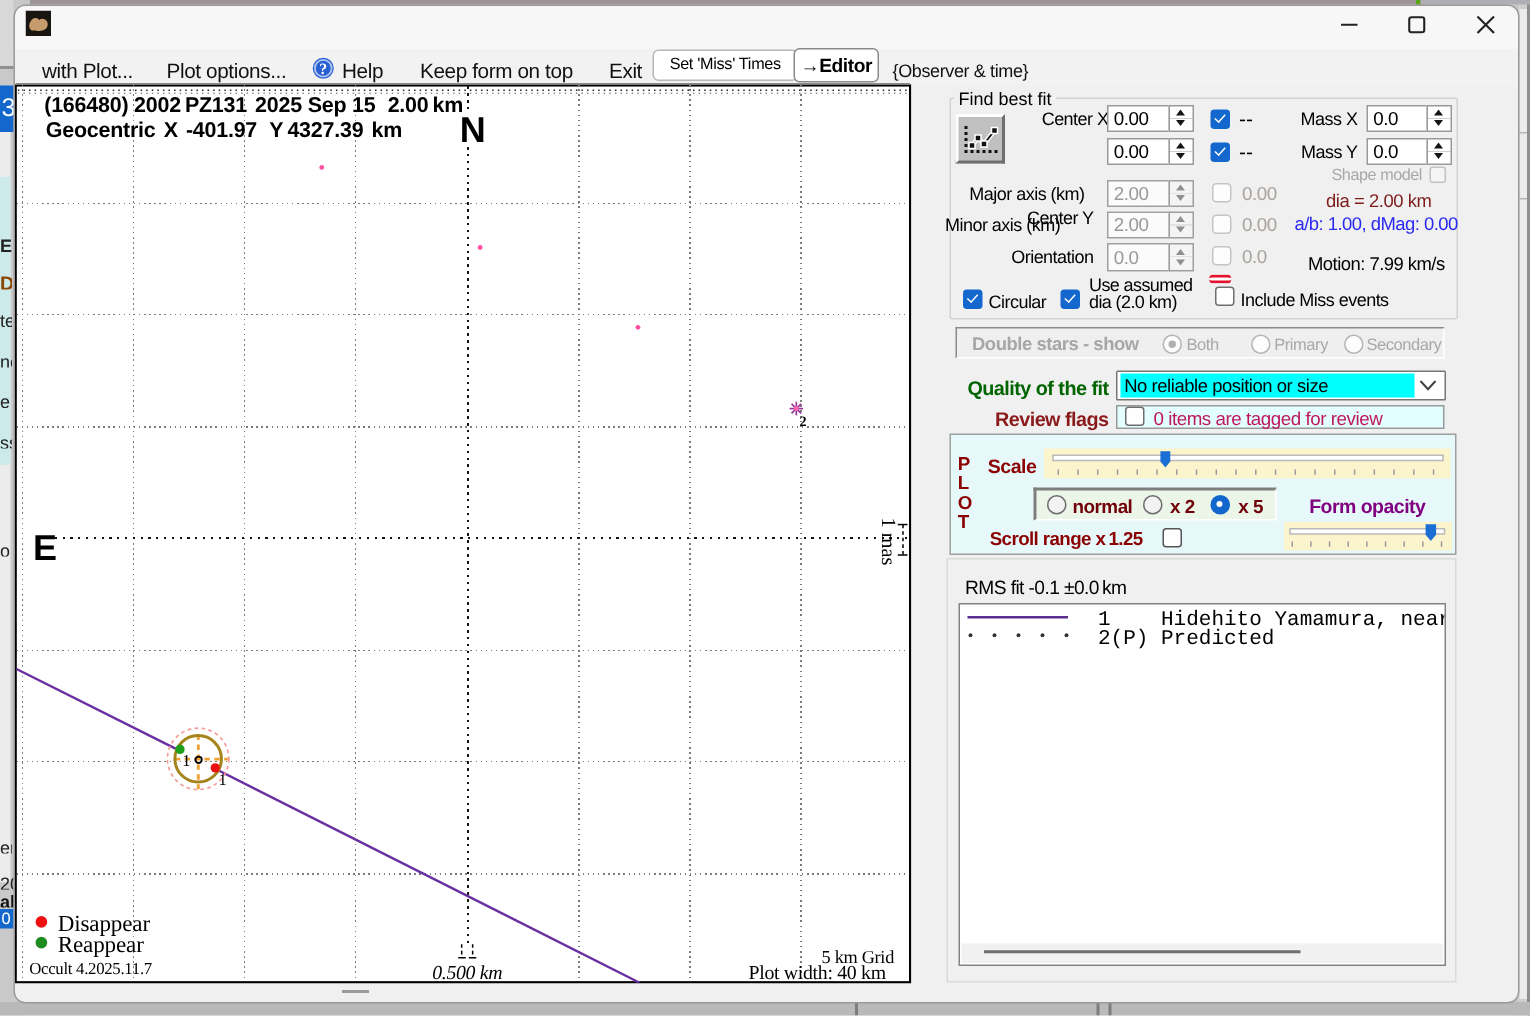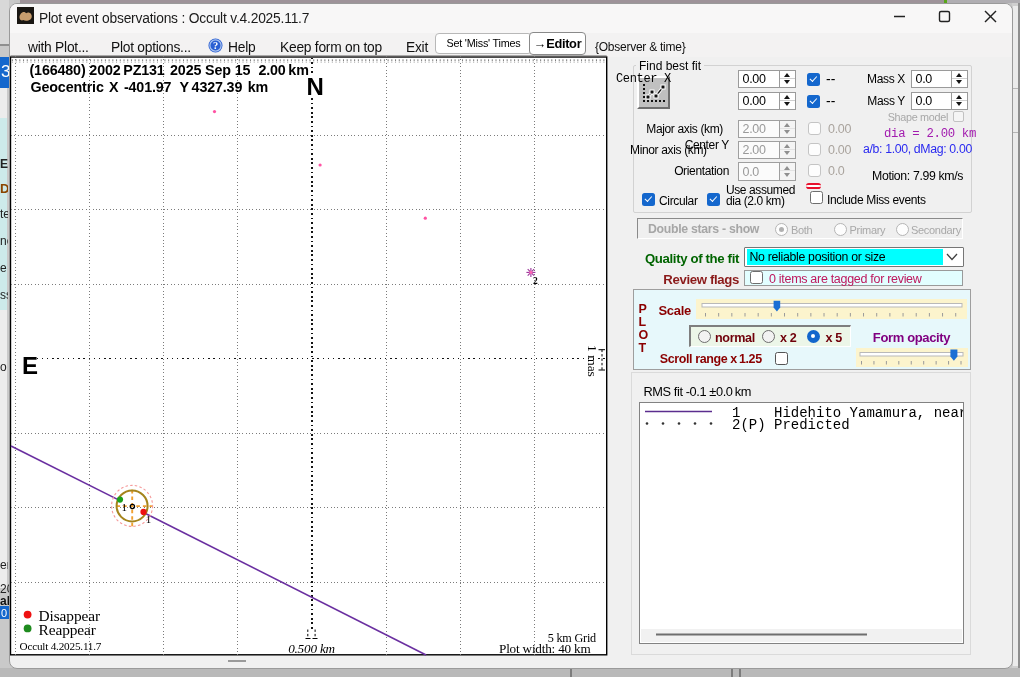--- a/index.html
+++ b/index.html
@@ -95,21 +95,20 @@
   <div id="win">
 
     <div class="abs" style="left:0;top:0;width:1002px;height:29px;background:#f8f7f7;"></div>
 
     <div class="abs" style="left:0;top:29px;width:1002px;height:24px;background:#f3f2f2;"></div>
 
     <svg class="abs" style="left:7px;top:3px;" width="18" height="18" viewBox="0 0 18 18">
       <rect x="0" y="0" width="17" height="17" fill="#191612"></rect>
       <path d="M2.8 11.8 C1.8 9.2 3.6 6 5.6 5.2 C7.2 4.5 8.6 5.3 9.1 6.3 C10.6 4.9 12.8 5.3 14 6.9 C15.3 8.6 15 11.2 13.4 12.4 C11.3 13.9 8.2 14.1 6.3 13.1 C4.8 13.7 3.4 13.4 2.8 11.8 Z" fill="#c69c6d"></path>
     </svg>
-    <div class="abs tb-txt" style="left:29px;top:7px;">Plot event observations : Occult v.4.2025.11.7</div>
 
     <svg class="abs" style="left:880px;top:3px;" width="122" height="18" viewBox="0 0 122 18">
       <line x1="4" y1="9.5" x2="15" y2="9.5" stroke="#222" stroke-width="1.4"></line>
       <rect x="49.5" y="4.5" width="10" height="10" fill="none" stroke="#222" stroke-width="1.4" rx="1.5"></rect>
       <line x1="95" y1="4" x2="106" y2="15" stroke="#222" stroke-width="1.4"></line>
       <line x1="106" y1="4" x2="95" y2="15" stroke="#222" stroke-width="1.4"></line>
     </svg>
 
     <div class="abs menu-item" style="left:18px;top:36px;">with Plot...</div>
     <div class="abs menu-item" style="left:101px;top:36px;">Plot options...</div>
@@ -238,21 +237,21 @@
       <polyline points="9,19 13,14 17,18 24,9" fill="none" stroke="#111" stroke-width="1.3"></polyline>
       <g fill="#111" stroke="#fff" stroke-width="1">
         <rect x="7" y="17" width="4" height="4"></rect>
           <rect x="11" y="12" width="4" height="4"></rect>
         <rect x="15" y="16" width="4" height="4"></rect>
           <rect x="22" y="7" width="4" height="4"></rect>
       </g>
     </svg>
   </div>
 
-  <div class="abs lbl13" style="left:616px;top:72px;width:99px;font-family:Liberation Mono, monospace;">Center X</div>
+  <div class="abs lbl13" style="left:640px;top:72px;width:99px;text-align:right;">Center X</div>
   <div class="abs tbox" style="left:737.5px;top:69.5px;width:42px;height:18.5px;">0.00</div>
   <div class="abs spin" style="left:778.5px;top:69.5px;"></div>
   <div class="abs cb-b" style="left:807px;top:72.5px;"></div>
   <div class="abs" style="left:826px;top:71px;font-size:14px;color:#000;">--</div>
   <div class="abs lbl13" style="left:810px;top:72px;width:95px;text-align:right;">Mass X</div>
   <div class="abs tbox" style="left:910.5px;top:69.5px;width:41px;height:18.5px;">0.0</div>
   <div class="abs spin" style="left:950.5px;top:69.5px;"></div>
 
   <div class="abs lbl13" style="left:630px;top:94px;width:99px;text-align:right;margin-top:44px;">Center Y</div>
   <div class="abs tbox" style="left:737.5px;top:91.5px;width:42px;height:18.5px;">0.00</div>
@@ -264,21 +263,21 @@
   <div class="abs spin" style="left:950.5px;top:91.5px;"></div>
 
   <div class="abs" style="left:845px;top:111px;width:103px;text-align:right;font-size:10.8px;letter-spacing:-0.3px;color:#a8a8a8;">Shape model</div>
   <div class="abs" style="left:953px;top:111px;width:11px;height:11px;background:#f5f5f5;border:1px solid #c2c2c2;border-radius:2px;box-sizing:border-box;"></div>
 
   <div class="abs lbl13" style="left:624px;top:121.5px;width:99px;text-align:right;">Major axis (km)</div>
   <div class="abs tbox-d" style="left:737.5px;top:119.5px;width:42px;height:18.5px;">2.00</div>
   <div class="abs spin-d" style="left:778.5px;top:119.5px;"></div>
   <div class="abs cb-dis" style="left:807.5px;top:121.5px;"></div>
   <div class="abs" style="left:828px;top:121.5px;font-size:12.5px;letter-spacing:-0.3px;color:#aaa49e;">0.00</div>
-  <div class="abs" style="left:884px;top:127px;font-size:12.3px;letter-spacing:-0.3px;color:#a21caf;font-family:Liberation Mono, monospace;">dia = 2.00 km</div>
+  <div class="abs" style="left:884px;top:127px;font-size:12.3px;letter-spacing:-0.3px;color:#7f1d1d;">dia = 2.00 km</div>
 
   <div class="abs lbl13" style="left:630px;top:142.5px;width:99px;">Minor axis (km)</div>
   <div class="abs tbox-d" style="left:737.5px;top:140.5px;width:42px;height:18.5px;">2.00</div>
   <div class="abs spin-d" style="left:778.5px;top:140.5px;"></div>
   <div class="abs cb-dis" style="left:807.5px;top:142.5px;"></div>
   <div class="abs" style="left:828px;top:142.5px;font-size:12.5px;letter-spacing:-0.3px;color:#aaa49e;">0.00</div>
   <div class="abs" style="left:863px;top:141.5px;font-size:12.3px;letter-spacing:-0.35px;color:#2a2af0;">a/b: 1.00, dMag: 0.00</div>
 
   <div class="abs lbl13" style="left:630px;top:164px;width:99px;text-align:right;">Orientation</div>
   <div class="abs tbox-d" style="left:737.5px;top:162px;width:42px;height:18.5px;">0.0</div>

